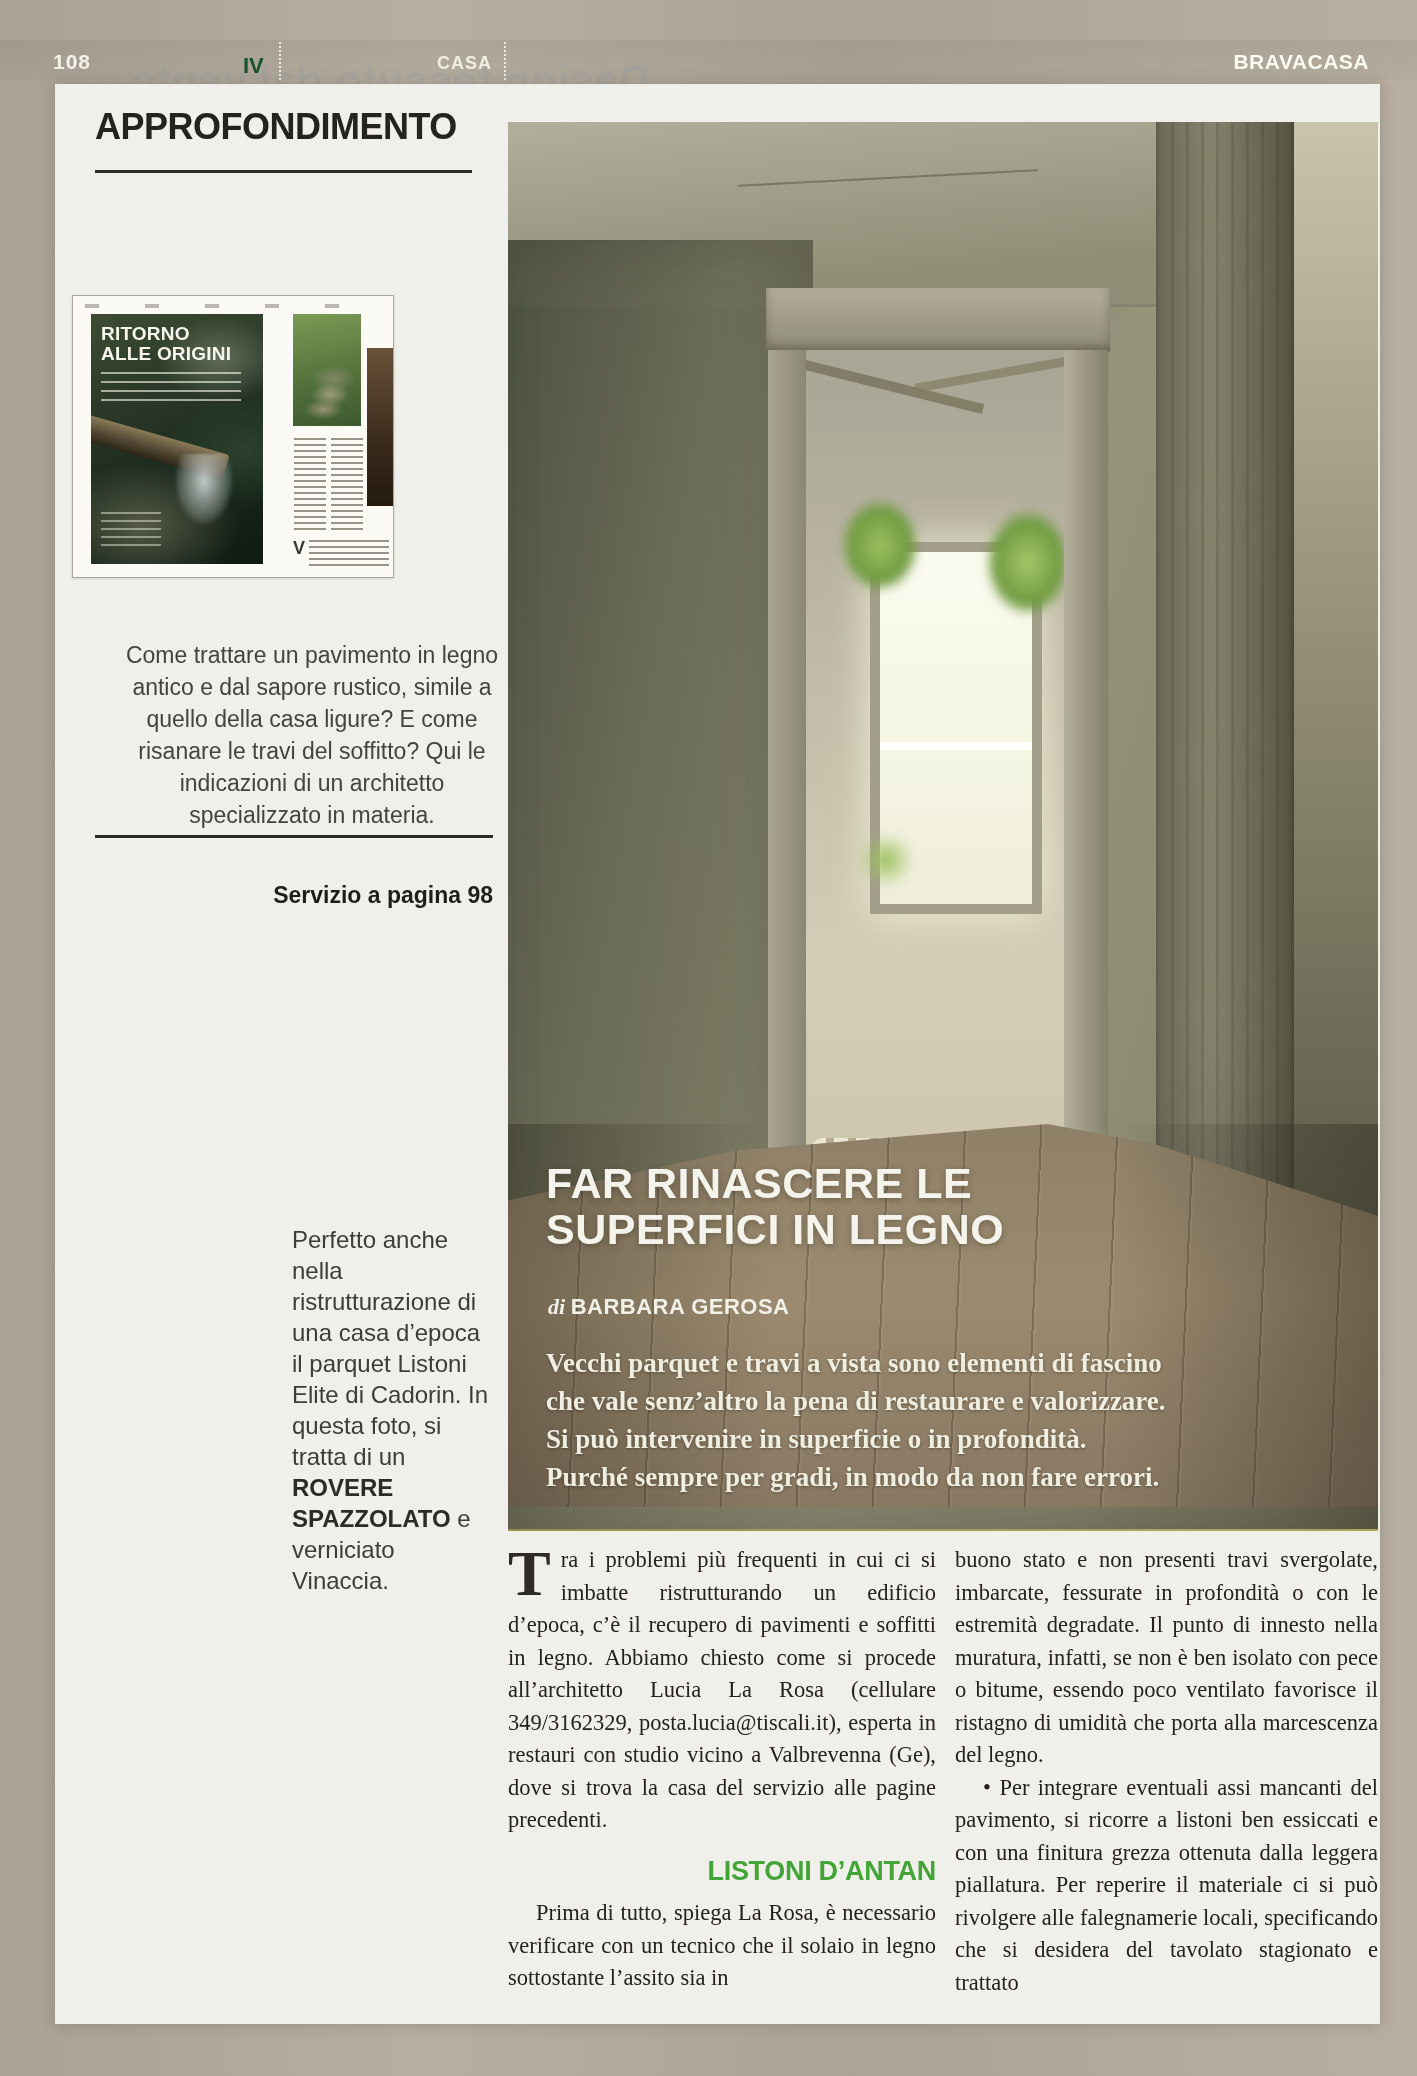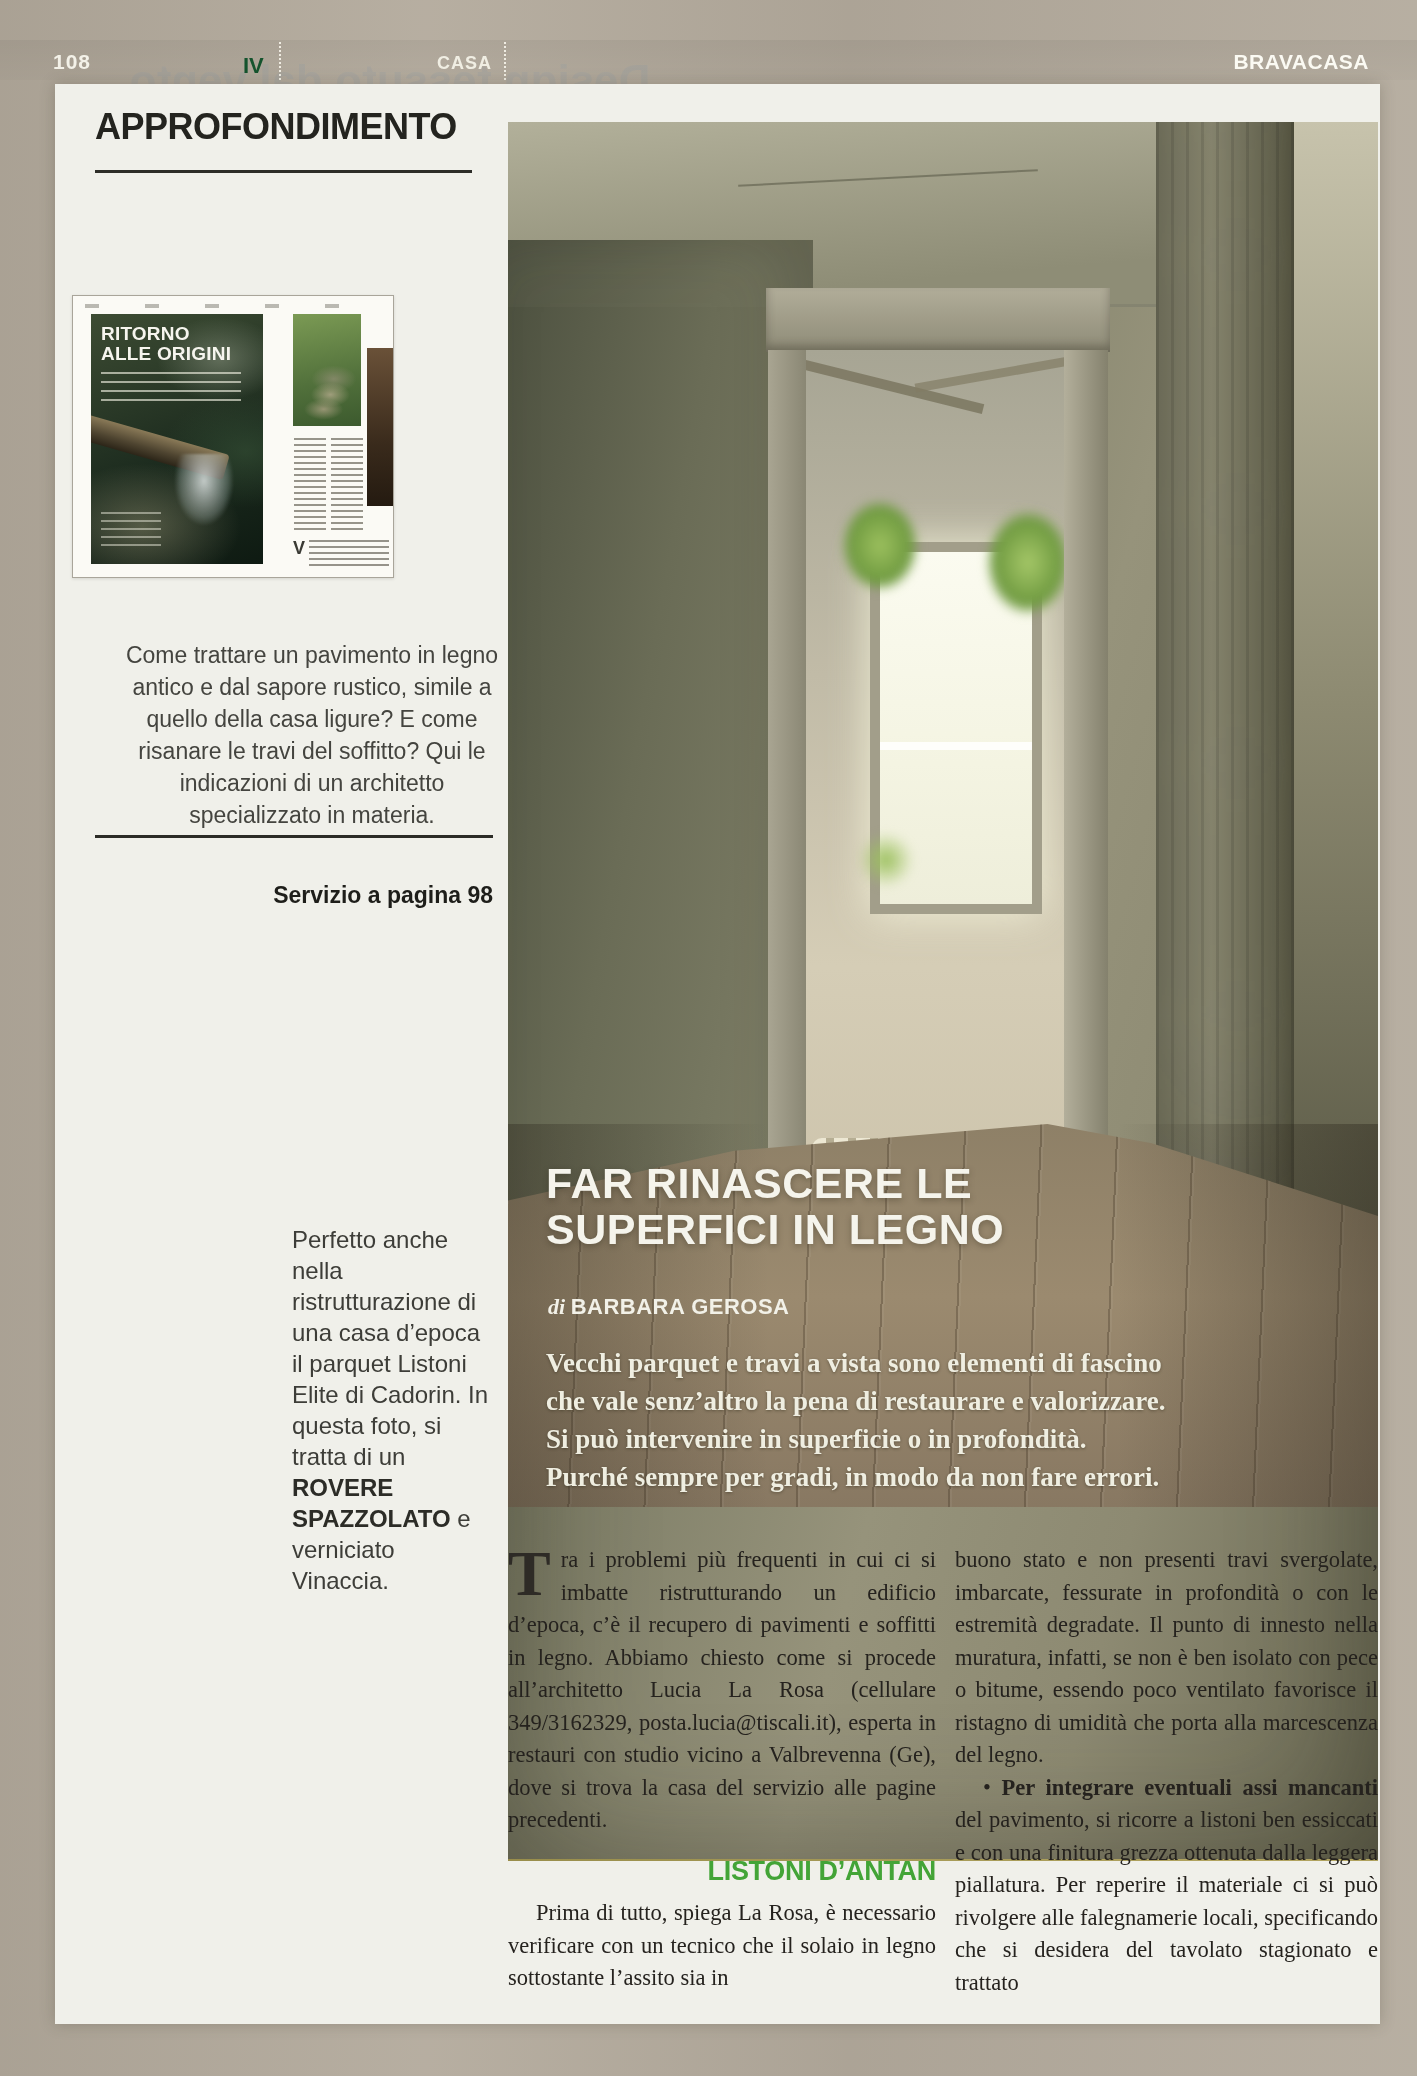--- a/index.html
+++ b/index.html
@@ -86,21 +86,21 @@
   .mid-rule { position:absolute; left:40px; top:751px; width:398px; height:3px; background:#2c2c27; }
   .service { position:absolute; left:40px; top:798px; width:398px; text-align:right;
     font-size:23px; font-weight:bold; color:#1e1e1a; }
 
   
   .caption { position:absolute; left:237px; top:1140px; width:202px;
     font-size:24px; line-height:31px; color:#3d3d38; }
   .caption b { color:#2c2c27; }
 
   
-  .photo { position:absolute; left:453px; top:38px; width:870px; height:1739px;
+  .photo { position:absolute; left:453px; top:38px; width:870px; height:1409px;
     background:linear-gradient(105deg,#5f614c 0%, #7d7d66 30%, #96937b 55%, #8d8a72 75%, #6a6953 100%);
     overflow:hidden; border-bottom:2px solid rgba(200,178,74,.55);
     box-shadow:inset 0 0 140px rgba(35,35,25,.45); }
   .ph-ceiling { position:absolute; left:0; top:0; width:100%; height:185px;
     background:linear-gradient(175deg,#b2b09a, #8e8d76 75%);
     border-bottom:3px solid rgba(70,70,55,.35); }
   .ph-crack { position:absolute; left:230px; top:55px; width:300px; height:2px;
     background:#5c5c4a; transform:rotate(-3deg); opacity:.6; }
   .ph-leftwall { position:absolute; left:0; top:118px; width:305px; height:1010px;
     background:linear-gradient(100deg,#4d5140 0%, #6a6c56 45%, #82826a 100%); opacity:.92;
@@ -164,21 +164,21 @@
   .bodycol { position:absolute; top:1460px; height:480px; overflow:hidden;
     font-family:"Liberation Serif", serif; font-size:22.5px; line-height:32.5px;
     color:#25221e; text-align:justify; }
   .col1 { left:453px; width:428px; }
   .col2 { left:900px; width:423px; }
   .dropcap { float:left; font-size:64px; line-height:52px; font-weight:bold;
     padding:4px 10px 0 0; color:#2e2b26; }
   .subhead { font-family:"Liberation Sans", sans-serif; font-weight:bold; font-size:27px;
     color:#43a437; margin:18px 0 10px 0; text-align:right; letter-spacing:-.3px; }
   .indent { text-indent:28px; }
-  .bb { font-weight:bold; }
+  .bb { font-weight:normal; }
 </style>
 </head>
 <body>
 
 <div class="runhead-band"></div>
 <div class="ghost-title">Design tessuto dal vento</div>
 <div class="runhead rh-pagenum">108</div>
 <div class="runhead rh-roman">IV</div>
 <div class="rh-dots d1"></div>
 <div class="runhead rh-casa">CASA</div>

